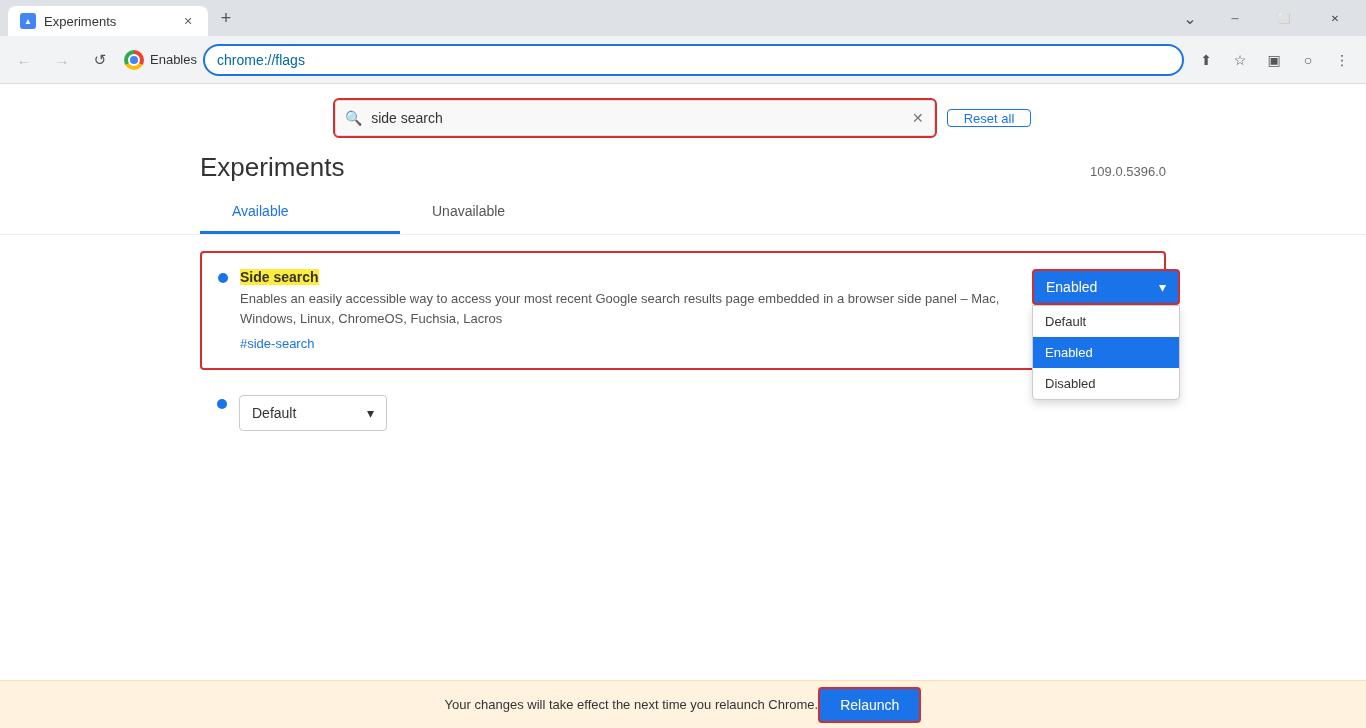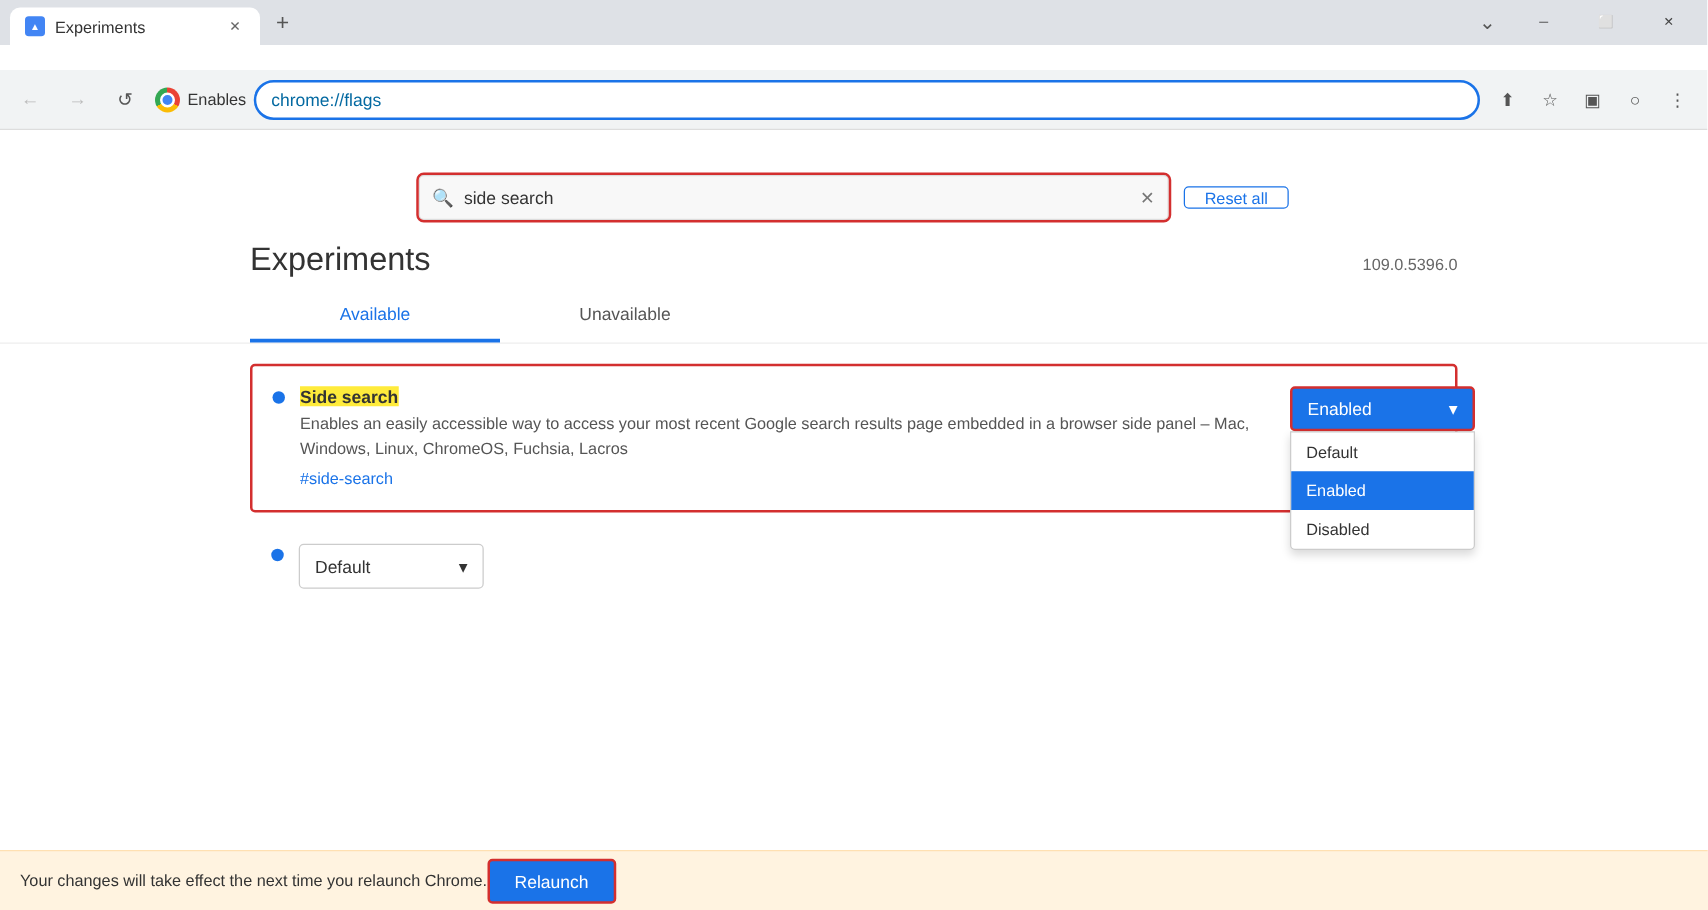--- a/index.html
+++ b/index.html
@@ -1,19 +1,19 @@
 <!DOCTYPE html>
 <html><head>
   <meta charset="utf-8">
   <style>
     * { margin: 0; padding: 0; box-sizing: border-box; }
     body { font-family: 'Segoe UI', Arial, sans-serif; background: #fff; width: 1366px; height: 728px; overflow: hidden; position: relative; }
 
     
-    .browser-frame { width: 100%; height: 100%; display: flex; flex-direction: column; gap: 20px; }
+    .browser-frame { width: 100%; height: 100%; display: flex; flex-direction: column; }
 
     
     .title-bar {
       background: #dee1e6;
       height: 36px;
       display: flex;
       align-items: flex-end;
       padding: 0 0 0 0;
       user-select: none;
     }
@@ -233,21 +233,21 @@
     .tabs-row {
       display: flex;
       gap: 0;
     }
     .tab-item {
       padding: 12px 32px;
       font-size: 14px;
       color: #555;
       cursor: pointer;
       border-bottom: 3px solid transparent;
-      text-align: center;
+      text-align: left;
       min-width: 200px;
     }
     .tab-item.active {
       color: #1a73e8;
       border-bottom: 3px solid #1a73e8;
       font-weight: 500;
     }
 
     
     .experiments-list {
@@ -365,21 +365,21 @@
     .bottom-bar {
       position: fixed;
       bottom: 0;
       left: 0;
       right: 0;
       height: 48px;
       background: #fff3e0;
       border-top: 1px solid #ffe0b2;
       display: flex;
       align-items: center;
-      justify-content: flex-start;
+      justify-content: center;
       padding: 0 16px;
       z-index: 200;
     }
     .bottom-bar-text {
       font-size: 13px;
       color: #333;
     }
     .relaunch-btn {
       height: 36px;
       padding: 0 20px;

